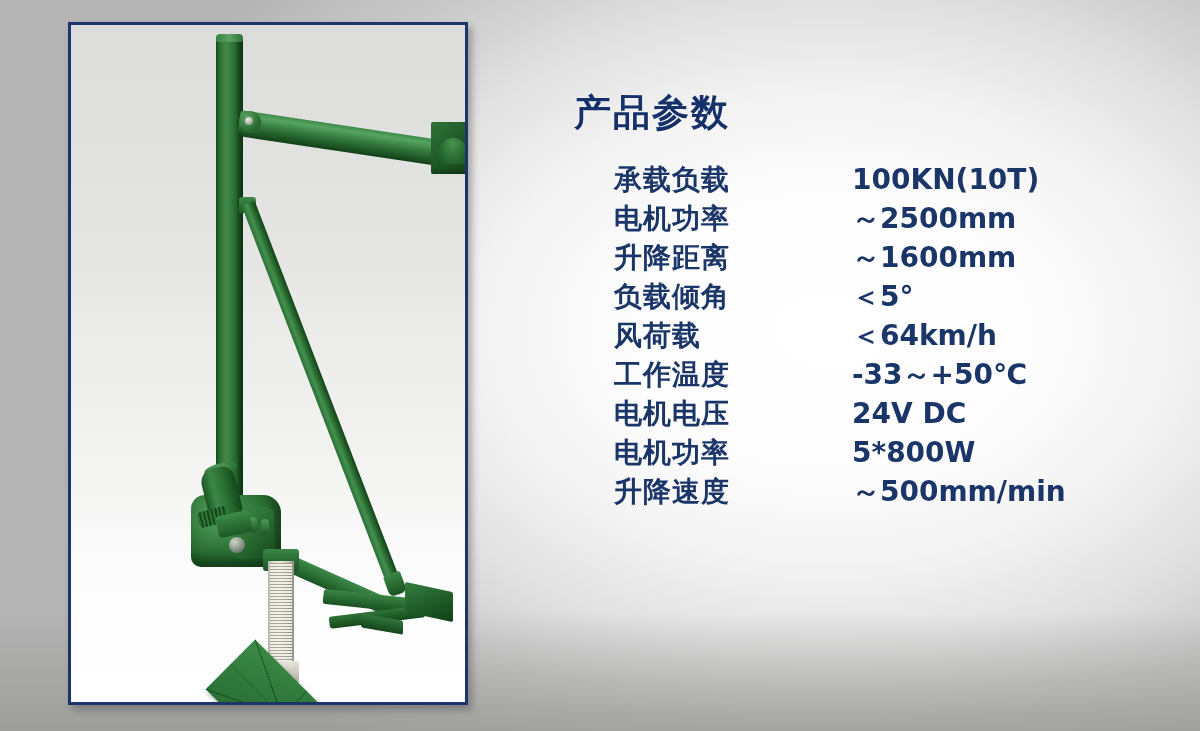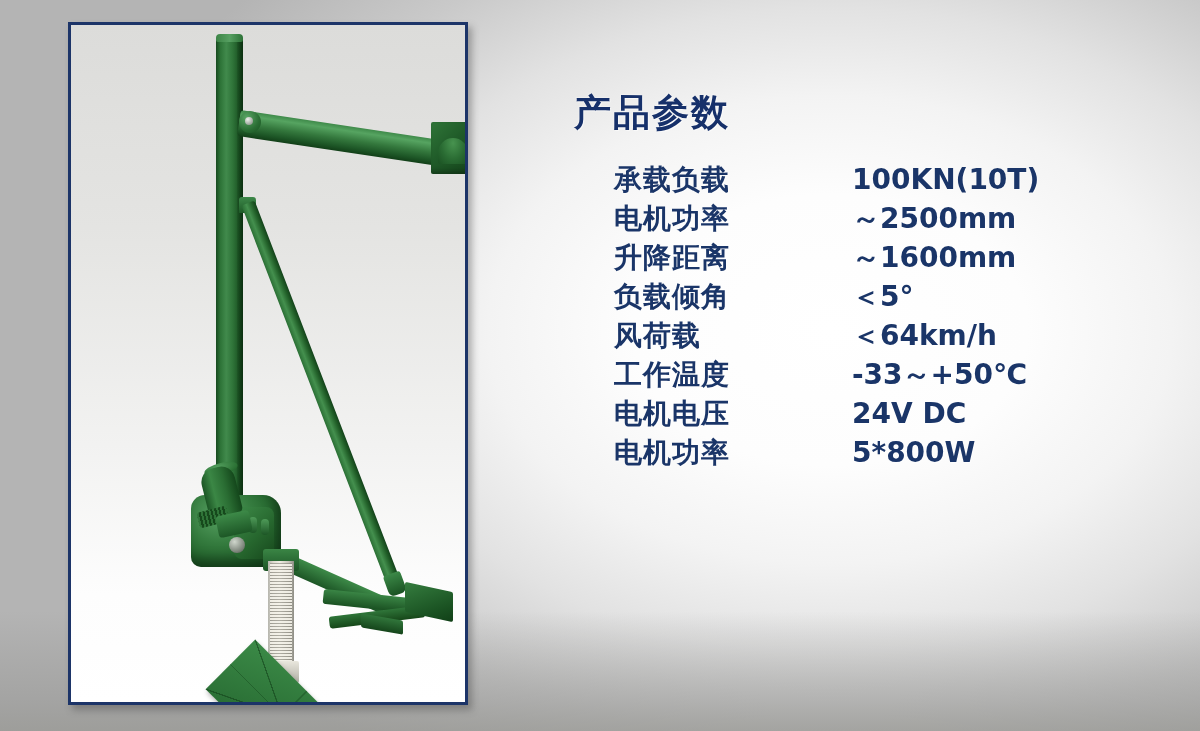--- a/index.html
+++ b/index.html
@@ -438,17 +438,21 @@
           <td class="spec-value">-33～+50℃</td>
         </tr>
         <tr>
           <td class="spec-label">电机电压</td>
           <td class="spec-value">24V DC</td>
         </tr>
         <tr>
           <td class="spec-label">电机功率</td>
           <td class="spec-value">5*800W</td>
         </tr>
+        <tr>
+          <td class="spec-label">升降速度</td>
+          <td class="spec-value">～500mm/min</td>
+        </tr>
       </tbody>
     </table>
 
   </div>
 </div>
 
 </body></html>

